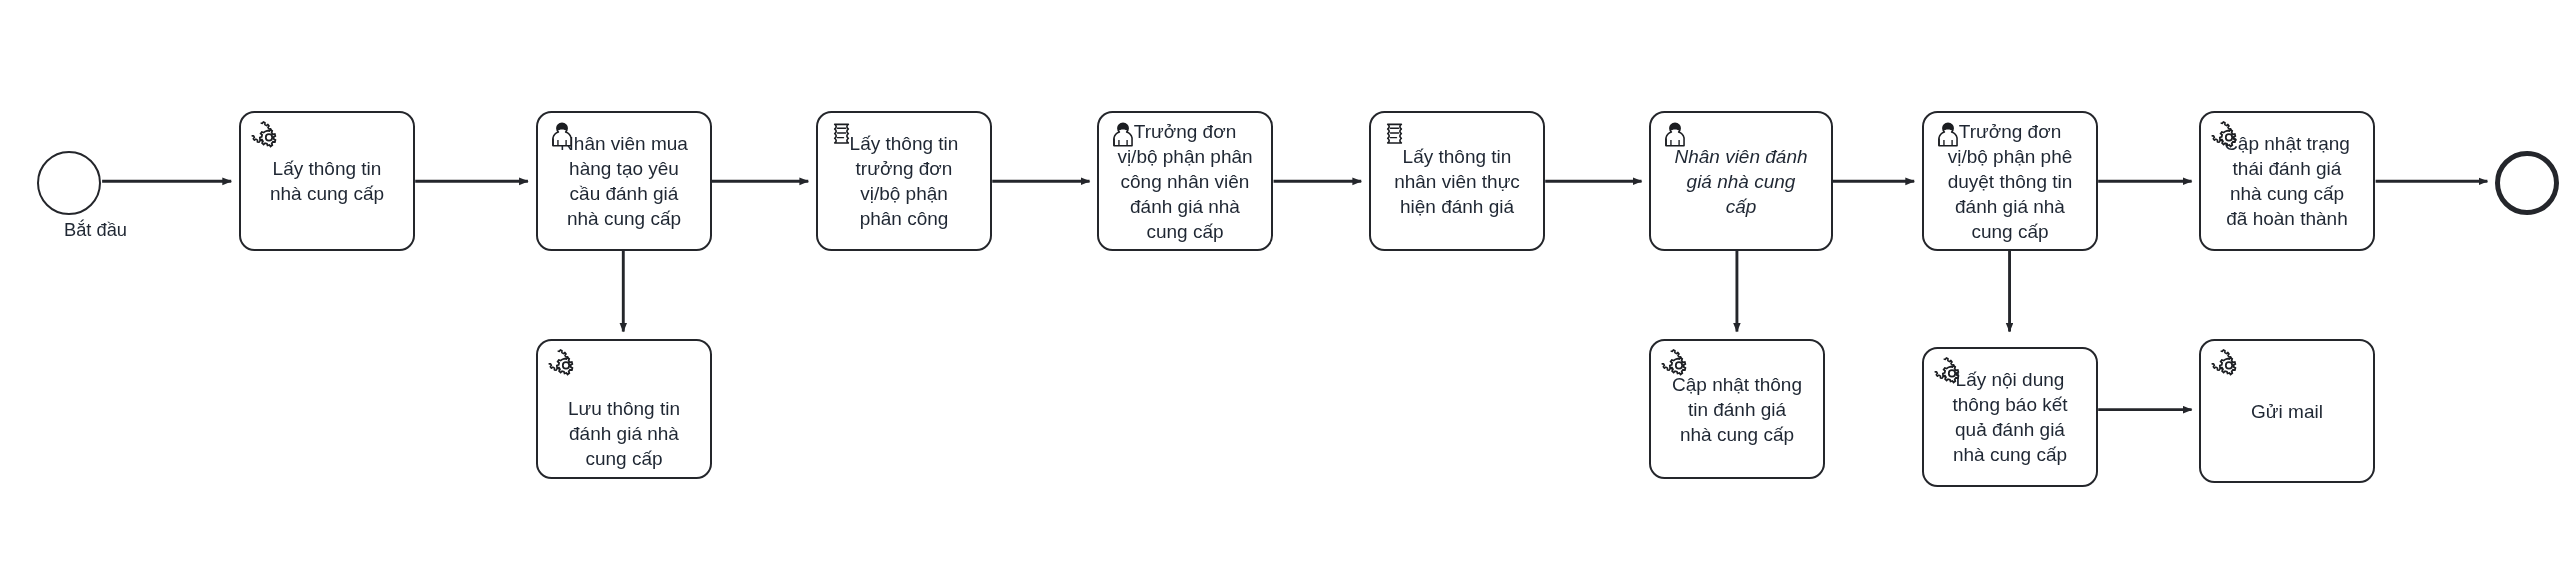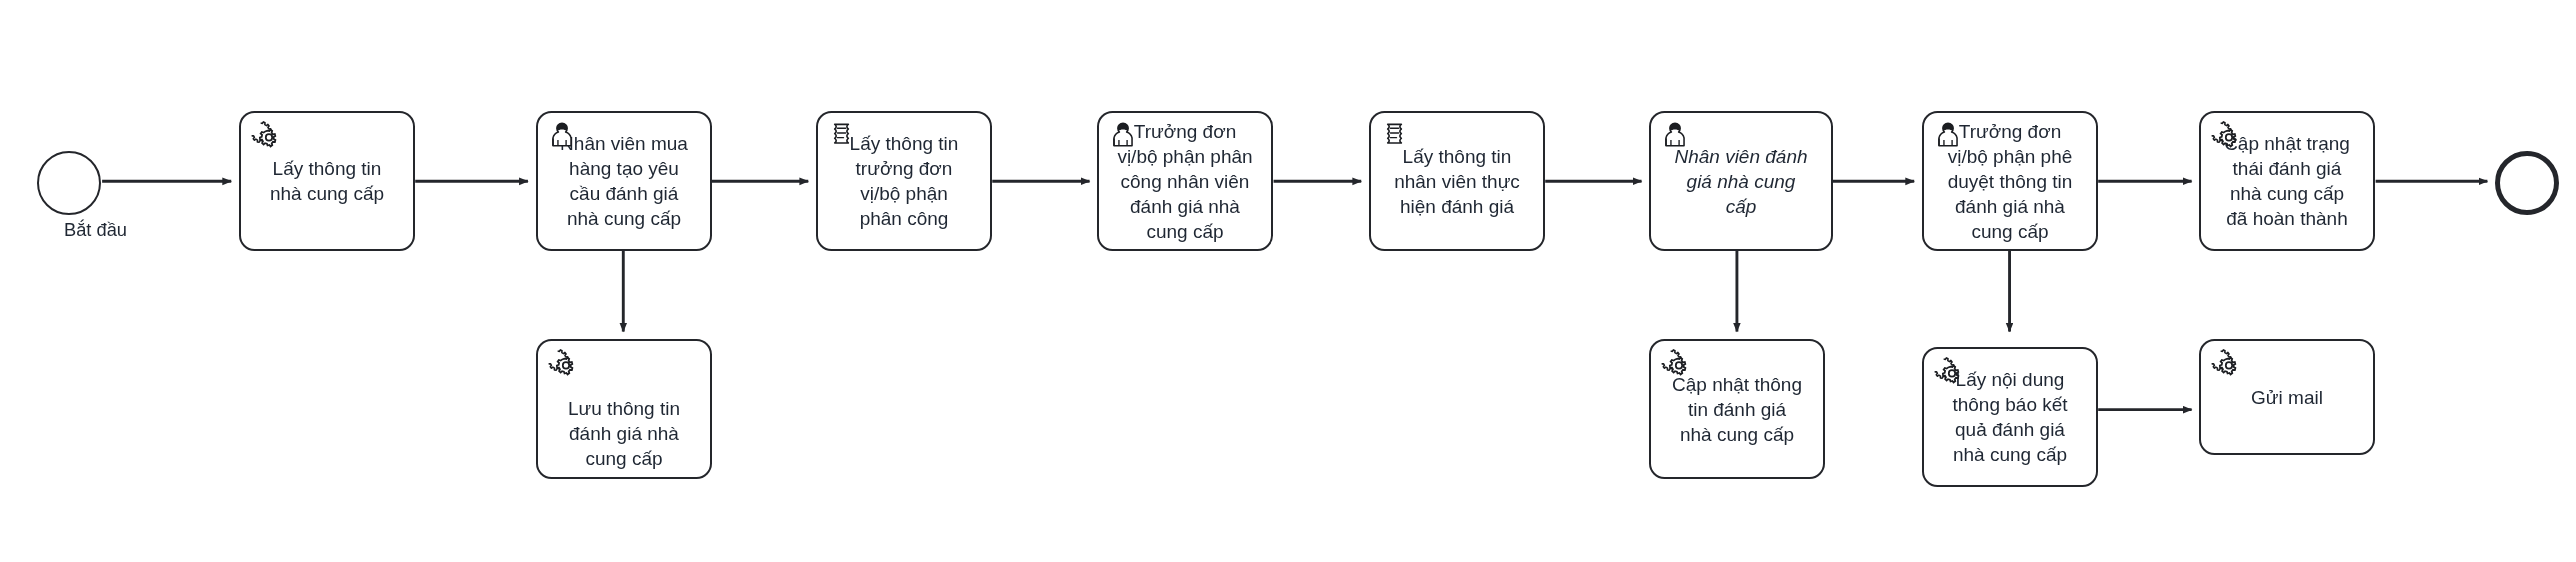--- a/index.html
+++ b/index.html
@@ -252,21 +252,21 @@
               <path d="M19.0 12.0l2.0.5 1.1-1.5 1.8 1.3-.6 1.9 1.3 1.6 2.0-.3 .5 2.1-1.8 1.0 .1 2.1 1.8 1.0-.5 2.1-2.0-.3-1.3 1.6.6 1.9-1.8 1.3-1.1-1.5-2.0.5-.6-1.9-2.0-.5-1.4 1.4-1.6-1.5.9-1.8-1.0-1.8-2.0.0-.2-2.1 1.9-.7 .4-2.0-1.5-1.3 1.2-1.7 1.9.6 1.6-1.2z"></path>
               <circle cx="20.6" cy="19.0" r="3.3"></circle>
             </g>
           </svg>
         </span>
         <span class="label">Lấy nội dung
 thông báo kết
 quả đánh giá
 nhà cung cấp</span>
       </div>
-      <div class="task" style="left: 2199px; top: 339px; width: 176px; height: 116px;">
+      <div class="task" style="left: 2199px; top: 339px; width: 176px; height: 144px;">
         <span class="tico">
           <svg viewBox="0 0 34 34">
             <g fill="none" stroke="#1b1d21" stroke-width="1.6" stroke-linejoin="round">
               <path d="M12.0 4.2l1.9.4.9-1.7 1.7 1.0-.2 1.9 1.7 1.0 1.5-1.2 1.2 1.5-1.2 1.5 1.0 1.7 1.9-.2 .3 1.9-1.7.9 .0 2.0 1.7.9-.3 1.9-1.9-.2-1.0 1.7 1.2 1.5-1.5 1.2-1.5-1.2-1.7 1.0 .2 1.9-1.9.3-.9-1.7-2.0.0-.9 1.7-1.9-.3 .2-1.9-1.7-1.0-1.5 1.2-1.2-1.5 1.2-1.5-1.0-1.7-1.9.2"></path>
             </g>
             <g fill="#ffffff" stroke="#1b1d21" stroke-width="1.8">
               <path d="M19.0 12.0l2.0.5 1.1-1.5 1.8 1.3-.6 1.9 1.3 1.6 2.0-.3 .5 2.1-1.8 1.0 .1 2.1 1.8 1.0-.5 2.1-2.0-.3-1.3 1.6.6 1.9-1.8 1.3-1.1-1.5-2.0.5-.6-1.9-2.0-.5-1.4 1.4-1.6-1.5.9-1.8-1.0-1.8-2.0.0-.2-2.1 1.9-.7 .4-2.0-1.5-1.3 1.2-1.7 1.9.6 1.6-1.2z"></path>
               <circle cx="20.6" cy="19.0" r="3.3"></circle>
             </g>
           </svg>

